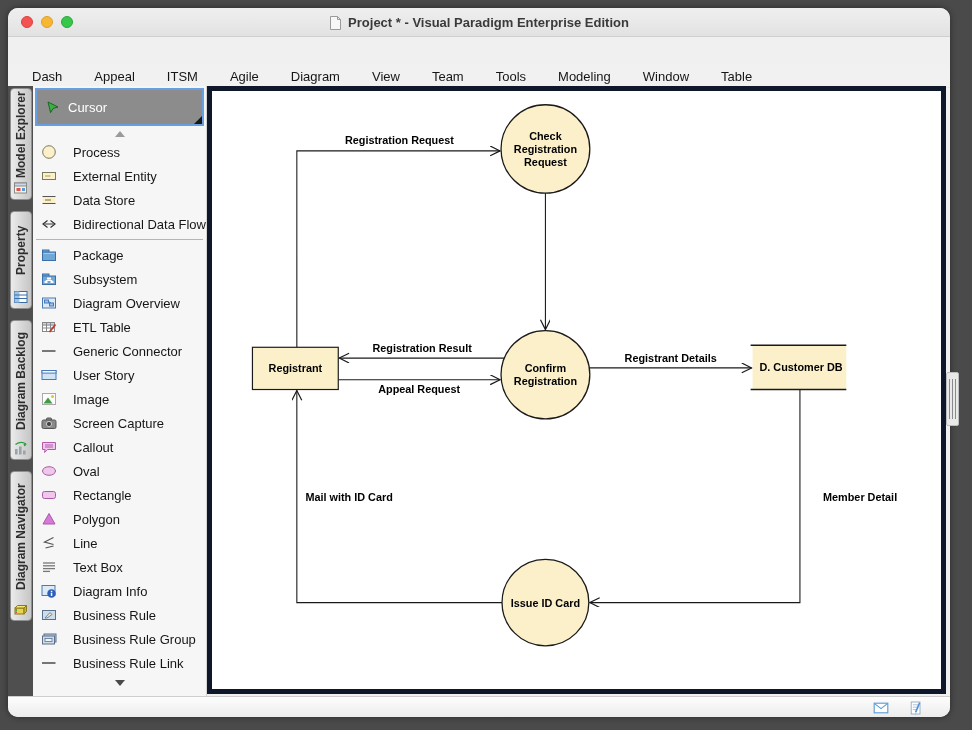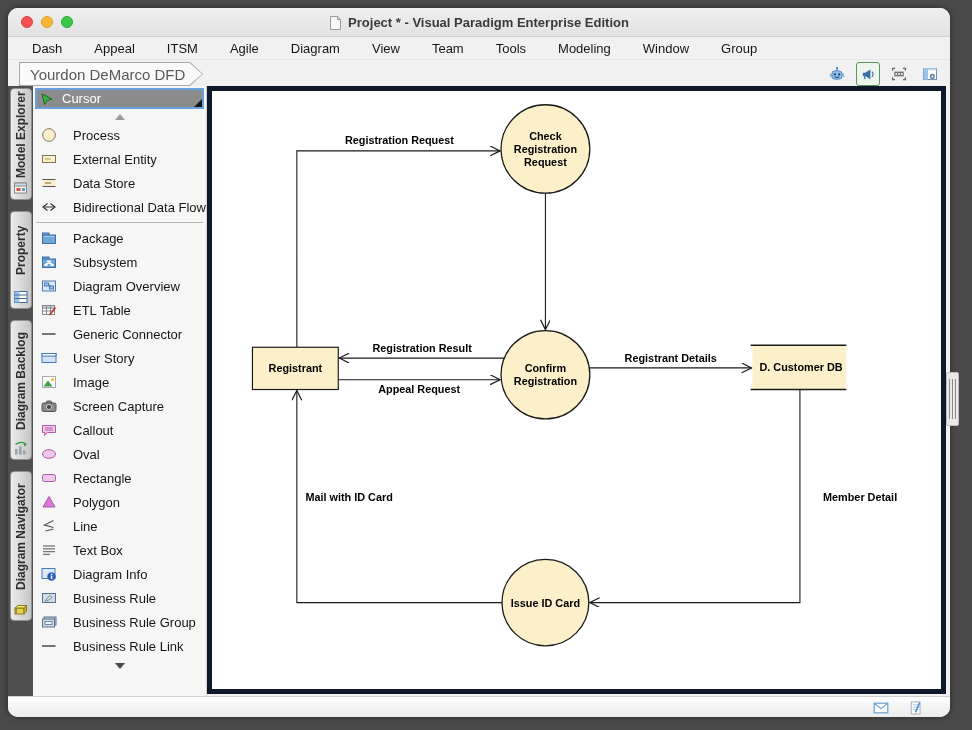--- a/index.html
+++ b/index.html
@@ -7,42 +7,42 @@
   .window{position:absolute;left:8px;top:8px;width:942px;height:709px;background:#f0f0f0;border-radius:10px;overflow:hidden;box-shadow:0 0 6px rgba(0,0,0,.45);}
   
   .titlebar{height:28px;background:linear-gradient(#efefef,#e2e2e2);border-bottom:1px solid #cfcfcf;position:relative;display:flex;align-items:center;justify-content:center;}
   .traffic{position:absolute;left:13px;top:8px;display:flex;gap:8px;}
   .tl{width:12px;height:12px;border-radius:50%;display:inline-block;}
   .tl.red{background:#f4534f;border:1px solid #d84341;box-sizing:border-box;}
   .tl.yellow{background:#f7b733;border:1px solid #dba02c;box-sizing:border-box;}
   .tl.green{background:#38c748;border:1px solid #2aa93a;box-sizing:border-box;}
   .title-wrap{display:flex;align-items:center;gap:6px;font-size:13px;font-weight:bold;color:#3a3a3a;}
   
-  .menubar{height:22px;background:#f1f1f1;display:flex;align-items:center;padding-left:8px;border-bottom:1px solid #e6e6e6;}
+  .menubar{height:22px;background:#f1f1f1;display:flex;align-items:center;padding-left:8px;border-bottom:1px solid #e6e6e6;margin-top:28px;}
   .menu-item{padding:0 16px;font-size:13px;color:#161616;cursor:default;}
   
   .toolbar-row{height:28px;background:#f1f1f1;position:relative;}
   .breadcrumb-outer{position:absolute;left:11px;top:2px;width:184px;height:24px;clip-path:polygon(0 0,calc(100% - 13px) 0,100% 50%,calc(100% - 13px) 100%,0 100%);background:#a9a9a9;}
   .breadcrumb-inner{position:absolute;left:1px;top:1px;right:1px;bottom:1px;clip-path:polygon(0 0,calc(100% - 12.5px) 0,100% 50%,calc(100% - 12.5px) 100%,0 100%);background:#fafafa;display:flex;align-items:center;padding-left:10px;font-size:15px;color:#5a5a5a;}
   .toolbar-icons{position:absolute;right:8px;top:2px;display:flex;gap:7px;align-items:center;}
   .tb-btn{width:24px;height:24px;display:flex;align-items:center;justify-content:center;border-radius:3px;}
   .tb-btn.selected{border:1px solid #5d975f;background:#eef5ee;box-sizing:border-box;}
   .tb-btn svg{width:20px;height:20px;}
   
   .main{position:absolute;left:0;top:78px;right:0;bottom:20px;display:flex;}
   .side-strip{width:25px;background:#4f4f4f;padding-top:2px;box-sizing:border-box;flex:0 0 25px;}
   .side-tab{width:22px;margin:0 0 11px 2px;border-radius:4px;background:linear-gradient(90deg,#ebebeb,#c6c6c6);border:1px solid #8f8f8f;position:relative;box-sizing:border-box;}
   .side-tab:nth-of-type(1){height:112px;}
   .side-tab:nth-of-type(2){height:98px;}
   .side-tab:nth-of-type(3){height:140px;}
   .side-tab:nth-of-type(4){height:150px;}
   .side-tab .vlabel{position:absolute;top:3px;bottom:22px;left:0;right:0;writing-mode:vertical-rl;transform:rotate(180deg);display:flex;align-items:center;justify-content:center;font-size:12px;font-weight:bold;color:#2e2e2e;white-space:nowrap;}
   .side-tab .icon{position:absolute;bottom:3px;left:2px;width:16px;height:16px;}
   .palette{width:174px;flex:0 0 174px;background:#f6f6f6;border-right:1px solid #d4d4d4;box-sizing:border-box;padding-top:2px;overflow:hidden;}
-  .tool-selected{height:21px;margin:0 2px;background:#8c8c8c;border:2px solid #689fe0;box-sizing:border-box;display:flex;align-items:center;gap:7px;padding-left:2px;color:#fff;font-size:13px;position:relative;}
+  .tool-selected{height:38px;margin:0 2px;background:#8c8c8c;border:2px solid #689fe0;box-sizing:border-box;display:flex;align-items:center;gap:7px;padding-left:8px;color:#fff;font-size:13px;position:relative;}
   .tool-selected::after{content:"";position:absolute;right:0;bottom:0;width:0;height:0;border-left:8px solid transparent;border-bottom:8px solid #181818;}
   .scrollbtn{height:12px;display:flex;align-items:center;justify-content:center;margin-top:2px;}
   .tri-up{width:0;height:0;border-left:5px solid transparent;border-right:5px solid transparent;border-bottom:6px solid #9a9a9a;}
   .tri-down{width:0;height:0;border-left:5px solid transparent;border-right:5px solid transparent;border-top:6px solid #4a4a4a;}
   .tool-row{height:24px;display:flex;align-items:center;gap:16px;padding-left:8px;font-size:13px;color:#161616;}
   .icon{width:16px;height:16px;flex:0 0 16px;display:inline-flex;}
   .icon svg{width:16px;height:16px;}
   .sep{height:1px;background:#b5b5b5;margin:3px 3px;}
   
   .canvas-wrap{flex:1;margin:0 4px 3px 0;border:5px solid #0f172a;background:#fff;position:relative;}
@@ -80,21 +80,21 @@
       <div class="menu-item">Dash</div>
       <div class="menu-item">Appeal</div>
       <div class="menu-item">ITSM</div>
       <div class="menu-item">Agile</div>
       <div class="menu-item">Diagram</div>
       <div class="menu-item">View</div>
       <div class="menu-item">Team</div>
       <div class="menu-item">Tools</div>
       <div class="menu-item">Modeling</div>
       <div class="menu-item">Window</div>
-      <div class="menu-item">Group</div>
+      <div class="menu-item">Table</div>
     </div>
 
   <div class="toolbar-row">
     <div class="breadcrumb-outer">
       <div class="breadcrumb-inner">
         <span>Yourdon DeMarco DFD</span>
       </div>
     </div>
     <div class="toolbar-icons" id="toolbar-icons">
         <div class="tb-btn">

